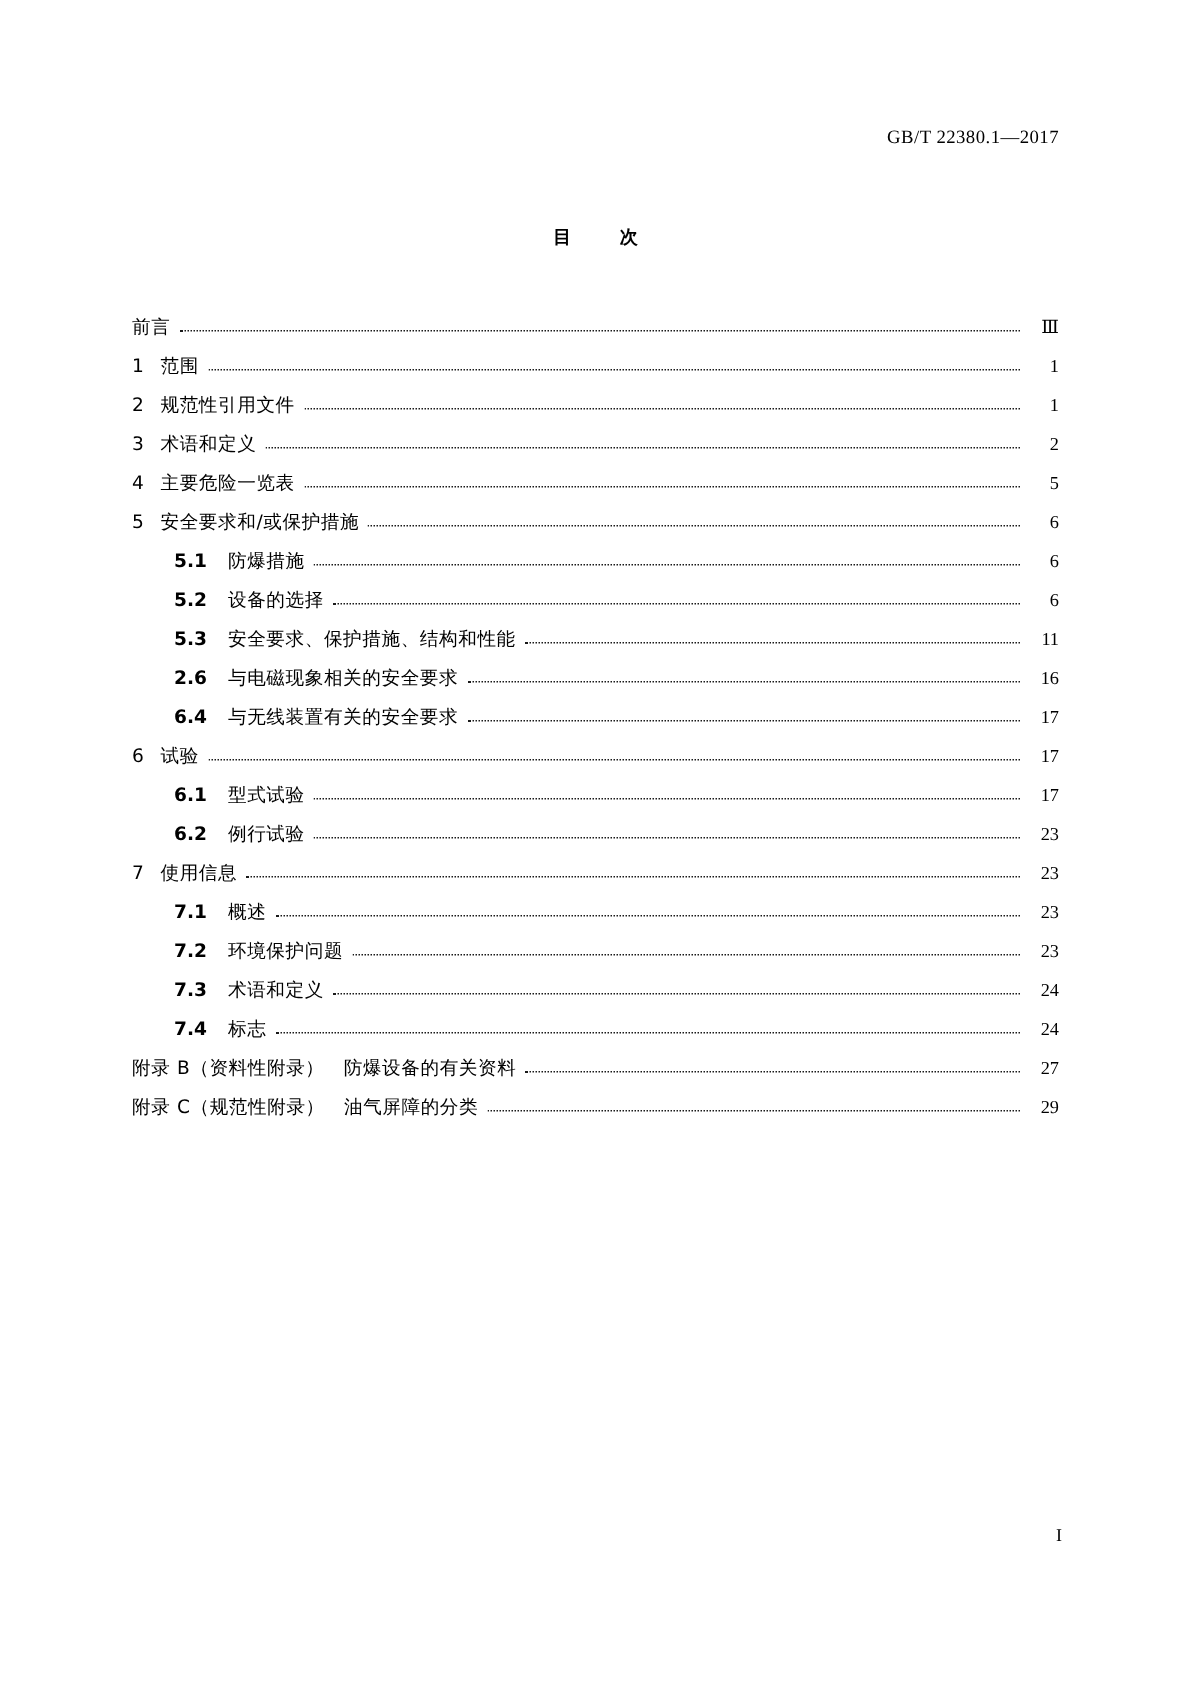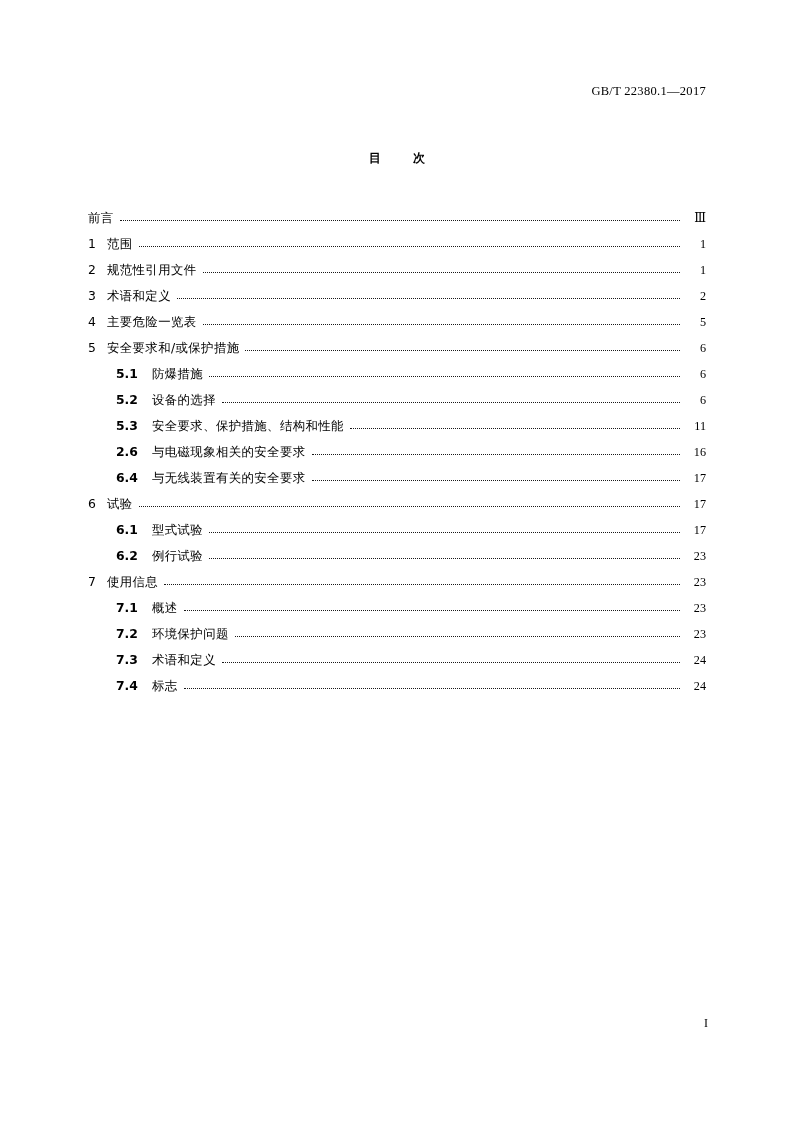--- a/index.html
+++ b/index.html
@@ -218,17 +218,27 @@
         <span class="label">术语和定义</span>
         <span class="dots"></span>
         <span class="pg">24</span>
       </div>
       <div class="toc-row lvl1">
         <span class="num sub">7.4</span>
         <span class="label">标志</span>
         <span class="dots"></span>
         <span class="pg">24</span>
       </div>
+      <div class="toc-row lvl0">
+        <span class="label">附录 B（资料性附录）　防爆设备的有关资料</span>
+        <span class="dots"></span>
+        <span class="pg">27</span>
+      </div>
+      <div class="toc-row lvl0">
+        <span class="label">附录 C（规范性附录）　油气屏障的分类</span>
+        <span class="dots"></span>
+        <span class="pg">29</span>
+      </div>
     </div>
 
   <div class="page-footer">I</div>
 
 </div>
 
 </body></html>

